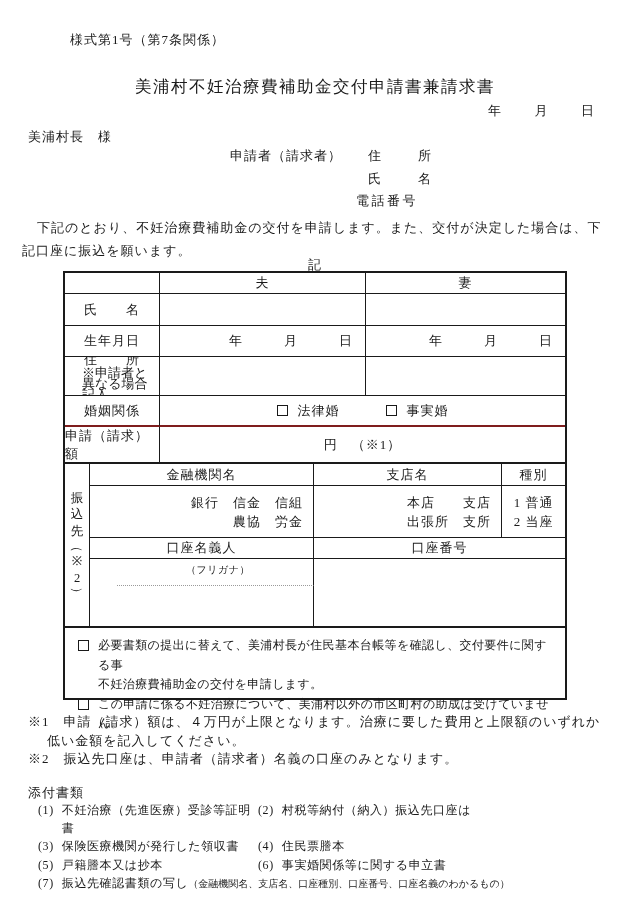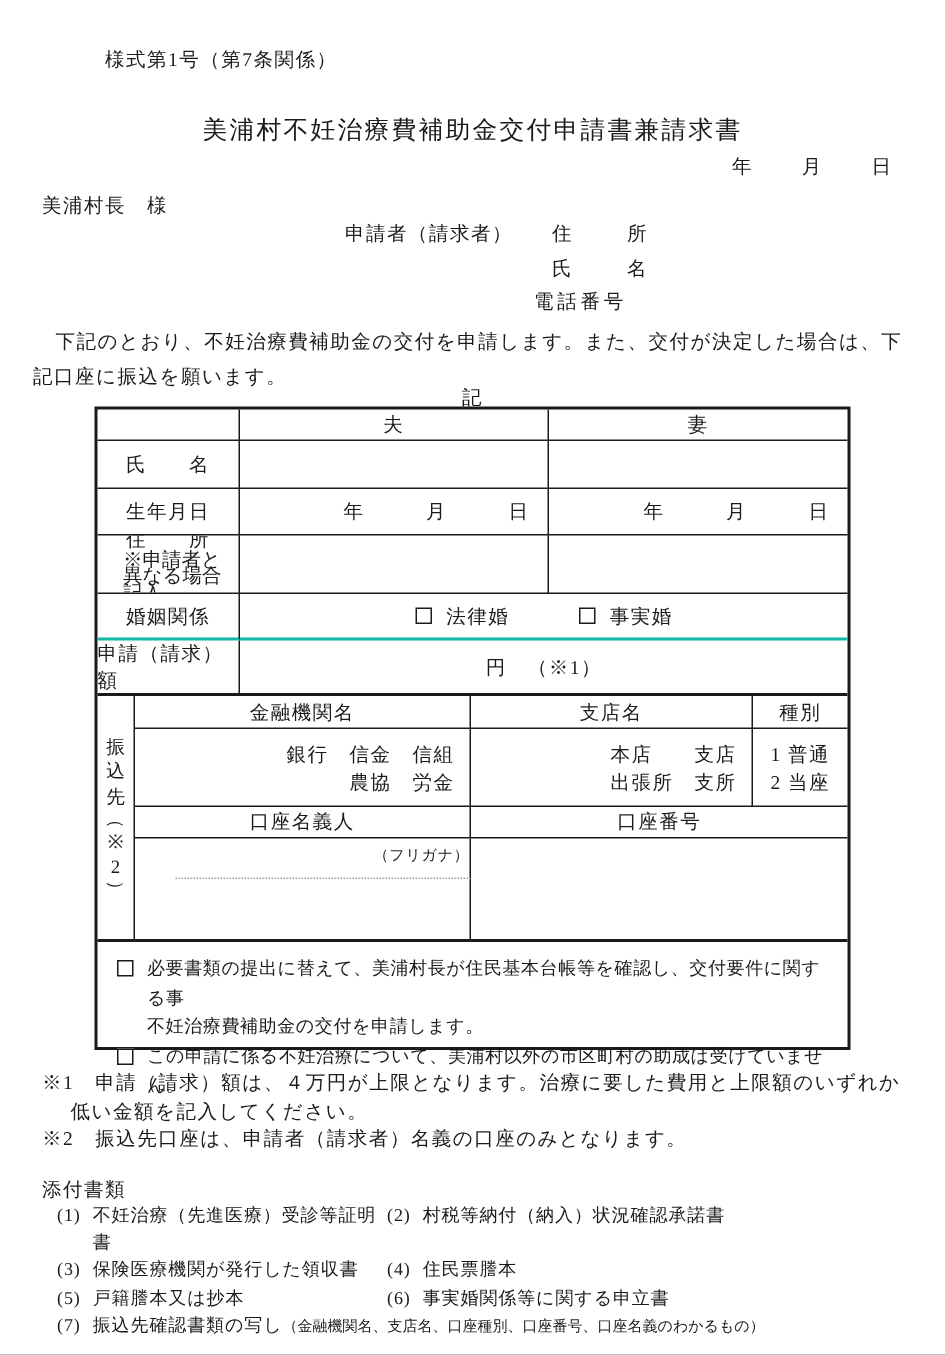--- a/index.html
+++ b/index.html
@@ -27,33 +27,33 @@
   }
   .sec1 { display:grid; grid-template-columns:95px 206px 199px;
           grid-template-rows:21px 32px 31px 39px 31px 35px; }
   .sec2 { display:grid; grid-template-columns:25px 224px 188px 63px;
           grid-template-rows:22px 52px 21px 27px 40px;
           border-top:2px solid #1a1a1a; }
   .sec3 { border-top:2px solid #1a1a1a; height:72px; padding:8px 8px 0 13px; }
   .cell { display:flex; align-items:center; justify-content:center; overflow:hidden; }
   .br  { border-right:1px solid #1a1a1a; }
   .bb  { border-bottom:1px solid #1a1a1a; }
-  .bb2 { border-bottom:2px solid #14b8a6; }
+  .bb2 { border-bottom:2px solid #7f1d1d; }
   .bbl { border-bottom:1px dotted #9a9a9a; }
   .span2 { grid-column: 2 / 4; }
   .lblcol { flex-direction:column; line-height:15px; }
   .note-sm { font-size:13px; letter-spacing:0; line-height:11px;margin-left:17px; }
   .ymd { justify-content:flex-end; column-gap:41px; padding-right:12px; }
   .rightcol { flex-direction:column; align-items:flex-end; justify-content:center;
               padding-right:10px; line-height:19px;text-align:center; }
   .centcol { flex-direction:column; line-height:19px; }
   .vlabel { grid-column:1; grid-row:1 / 6; flex-direction:column;
             justify-content:center; line-height:16.5px; font-size:12.5px; letter-spacing:0; }
   .vrot { transform:rotate(90deg); display:block; height:14px; line-height:14px; }
-  .furigana { justify-content:flex-end; align-items:flex-start;
+  .furigana { justify-content:center; align-items:flex-start;
               padding:4px 0 0 6px; font-size:10px; letter-spacing:0.5px;margin-left:27px; }
   .acctnum { grid-column:3 / 5; grid-row:4 / 6; }
 
   
   .cbx { display:inline-block; width:11px; height:11px;
          border:1px solid #1a1a1a; background:#fff; flex:none; }
 
   .consent-item { display:flex; align-items:flex-start; column-gap:9px;
                   font-size:12px; letter-spacing:0.4px; line-height:19.5px; }
   .consent-item .cbx { margin-top:4px; }
@@ -216,21 +216,21 @@
 
   <div class="abs" style="left:28px; top:784px;">添付書類</div>
   <div class="abs" style="left:38px; top:801px; width:570px;">
     <div class="attach-row">
       <span class="attach-item c1">
         <span>(1)</span>
         <span>不妊治療（先進医療）受診等証明書</span>
       </span>
       <span class="attach-item">
         <span>(2)</span>
-        <span>村税等納付（納入）状況確認承諾書</span>
+        <span>村税等納付（納入）振込先口座は</span>
       </span>
     </div>
     <div class="attach-row">
       <span class="attach-item c1">
         <span>(3)</span>
         <span>保険医療機関が発行した領収書</span>
       </span>
       <span class="attach-item">
         <span>(4)</span>
         <span>住民票謄本</span>

